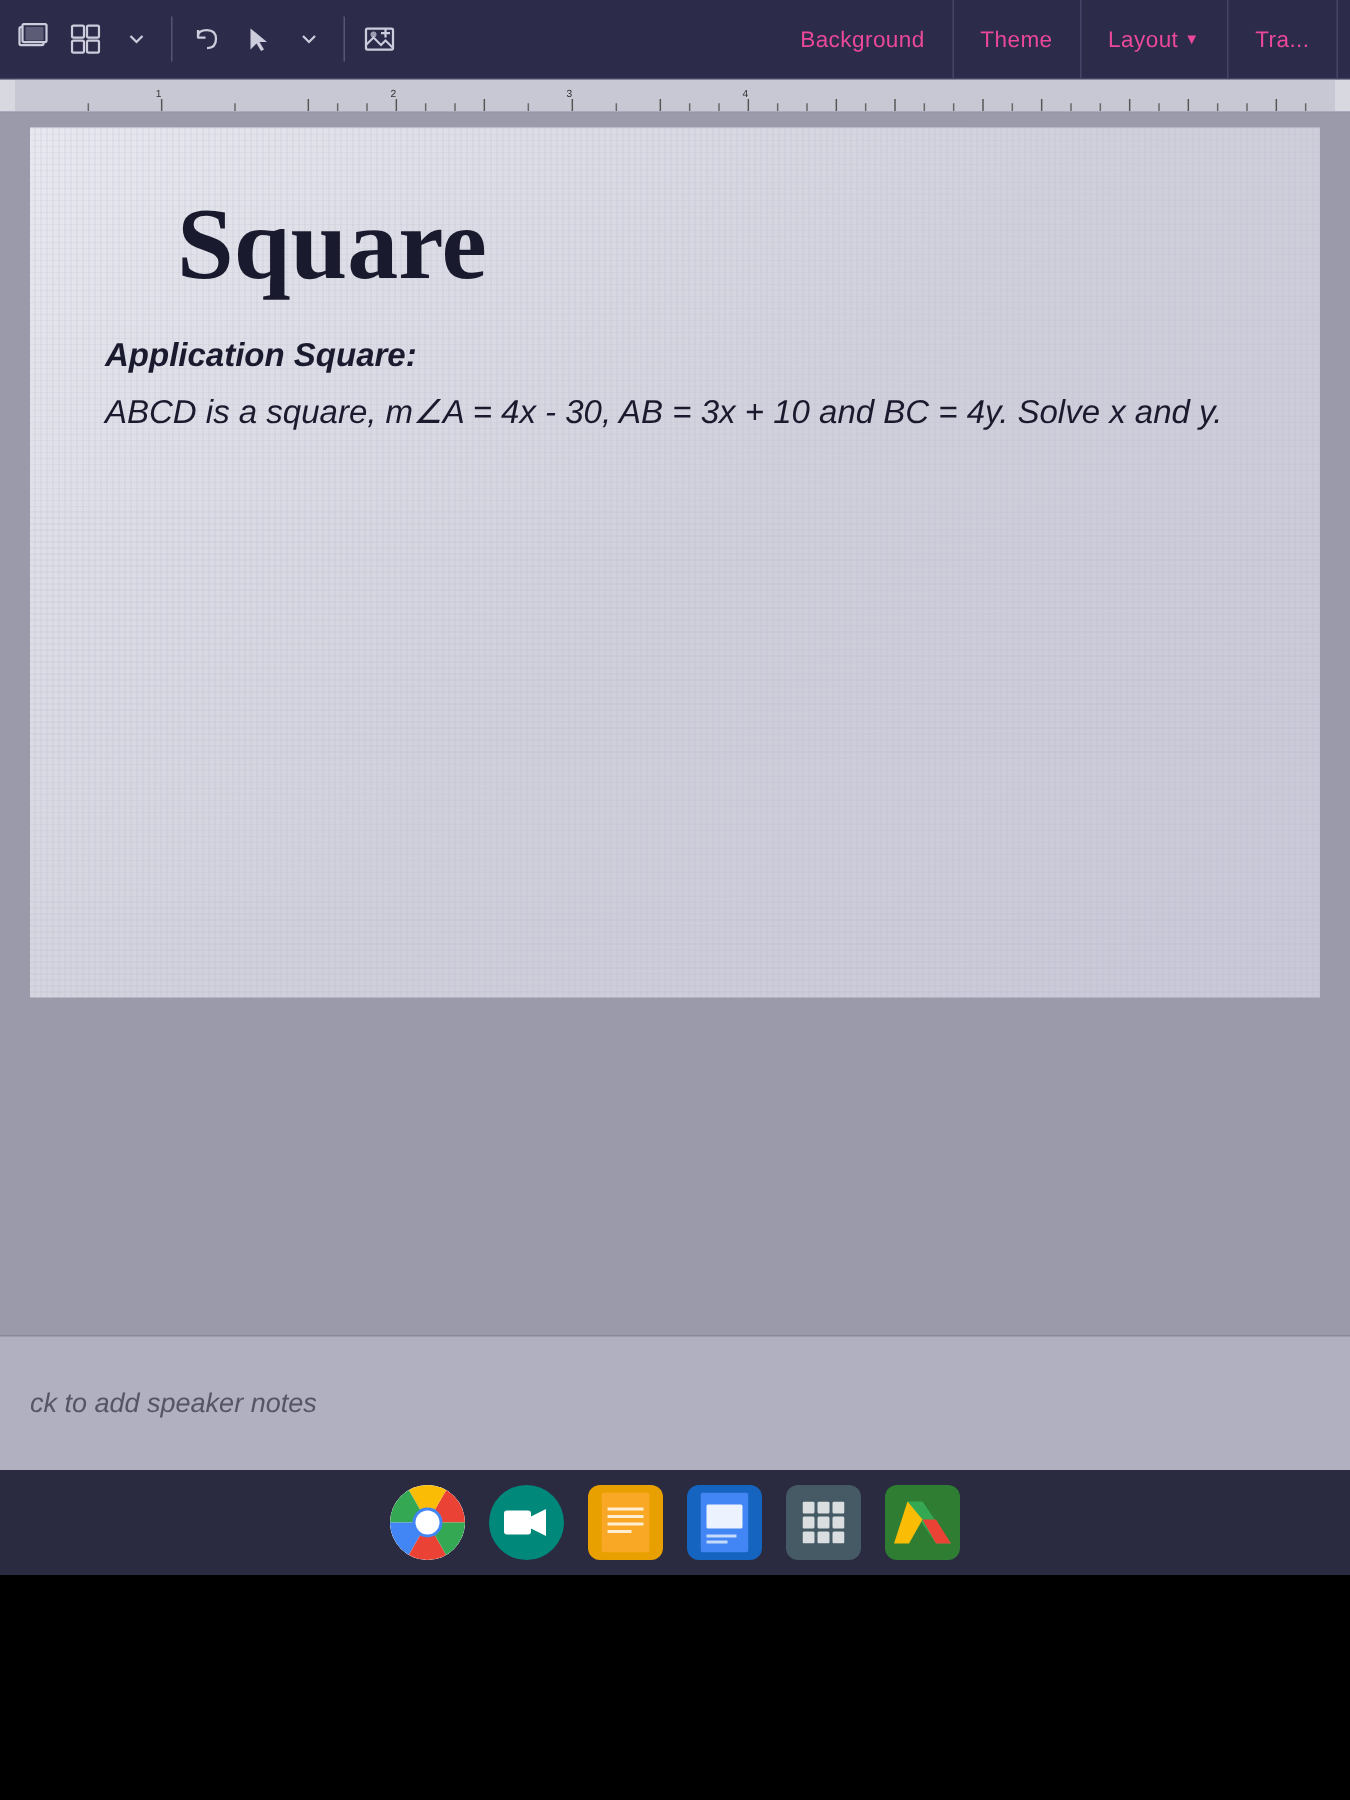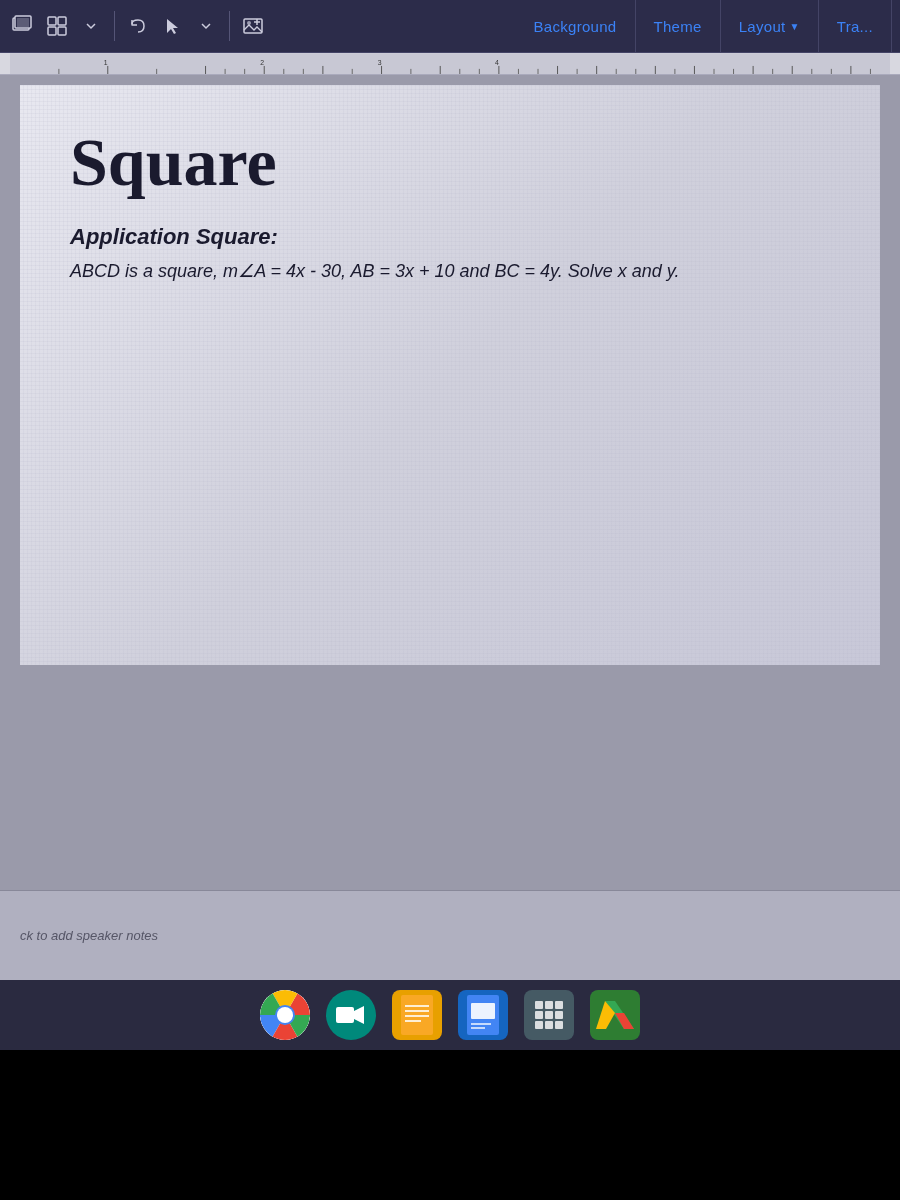--- a/index.html
+++ b/index.html
@@ -53,21 +53,21 @@
       display: flex;
       align-items: center;
       height: 100%;
     }
 
     .toolbar-menu-item {
       height: 100%;
       display: flex;
       align-items: center;
       padding: 0 18px;
-      color: #3b82f6;
+      color: #ec4899;
       font-size: 15px;
       font-weight: 500;
       cursor: pointer;
       border-right: 1px solid #444466;
       letter-spacing: 0.3px;
     }
 
     .toolbar-menu-item .arrow {
       font-size: 10px;
       margin-left: 4px;
@@ -144,52 +144,53 @@
       z-index: 1;
     }
 
     .slide-title {
       font-size: 68px;
       font-weight: bold;
       color: #1a1a2e;
       margin-bottom: 24px;
       font-family: 'Georgia', serif;
       line-height: 1.1;
+      margin-left: 48px;
     }
 
     .slide-application-title {
       font-size: 22px;
       font-weight: bold;
       font-style: italic;
       color: #1a1a2e;
       margin-bottom: 8px;
     }
 
     .slide-application-body {
-      font-size: 18px;
+      font-size: 22px;
       font-style: italic;
       color: #1a1a2e;
       line-height: 1.5;
       font-weight: 500;
     }
 
     
     .notes-area {
       height: 90px;
       background: #b0b0c0;
       border-top: 1px solid #888899;
       display: flex;
       align-items: center;
       padding: 0 20px;
       flex-shrink: 0;
     }
 
     .notes-placeholder {
       color: #555566;
-      font-size: 13px;
+      font-size: 18px;
       font-style: italic;
     }
 
     
     .taskbar {
       height: 70px;
       background: #2a2a40;
       display: flex;
       align-items: center;
       justify-content: center;

